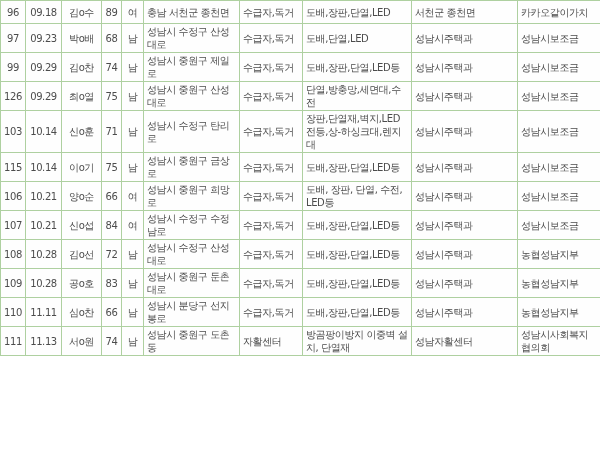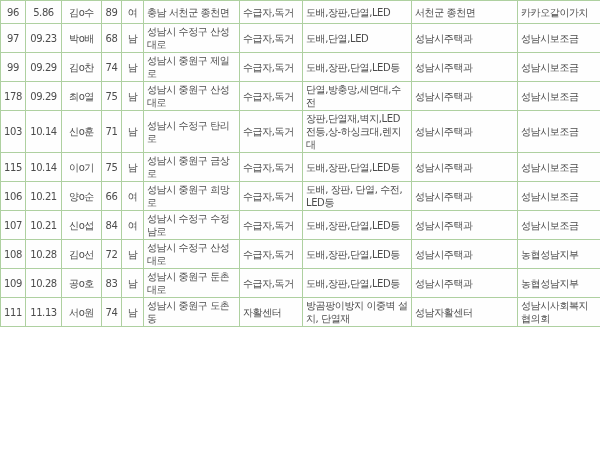--- a/index.html
+++ b/index.html
@@ -55,21 +55,21 @@
       <col style="width:22px">
       <col style="width:96px">
       <col style="width:63px">
       <col style="width:109px">
       <col style="width:106px">
       <col style="width:83px">
     </colgroup>
     <tbody id="records-body">
         <tr>
           <td class="c-no">96</td>
-          <td class="c-date">5.86</td>
+          <td class="c-date">09.18</td>
           <td class="c-name">김o수</td>
           <td class="c-age">89</td>
           <td class="c-gender">여</td>
           <td class="c-address">충남 서천군 종천면</td>
           <td class="c-category">수급자,독거</td>
           <td class="c-items">도배,장판,단열,LED</td>
           <td class="c-agency">서천군 종천면</td>
           <td class="c-funder">카카오같이가치</td>
         </tr>
         <tr>
@@ -90,21 +90,21 @@
           <td class="c-name">김o찬</td>
           <td class="c-age">74</td>
           <td class="c-gender">남</td>
           <td class="c-address">성남시 중원구 제일로</td>
           <td class="c-category">수급자,독거</td>
           <td class="c-items">도배,장판,단열,LED등</td>
           <td class="c-agency">성남시주택과</td>
           <td class="c-funder">성남시보조금</td>
         </tr>
         <tr>
-          <td class="c-no">178</td>
+          <td class="c-no">126</td>
           <td class="c-date">09.29</td>
           <td class="c-name">최o열</td>
           <td class="c-age">75</td>
           <td class="c-gender">남</td>
           <td class="c-address">성남시 중원구 산성대로</td>
           <td class="c-category">수급자,독거</td>
           <td class="c-items">단열,방충망,세면대,수전</td>
           <td class="c-agency">성남시주택과</td>
           <td class="c-funder">성남시보조금</td>
         </tr>
@@ -174,20 +174,32 @@
           <td class="c-name">공o호</td>
           <td class="c-age">83</td>
           <td class="c-gender">남</td>
           <td class="c-address">성남시 중원구 둔촌대로</td>
           <td class="c-category">수급자,독거</td>
           <td class="c-items">도배,장판,단열,LED등</td>
           <td class="c-agency">성남시주택과</td>
           <td class="c-funder">농협성남지부</td>
         </tr>
         <tr>
+          <td class="c-no">110</td>
+          <td class="c-date">11.11</td>
+          <td class="c-name">심o찬</td>
+          <td class="c-age">66</td>
+          <td class="c-gender">남</td>
+          <td class="c-address">성남시 분당구 선지봉로</td>
+          <td class="c-category">수급자,독거</td>
+          <td class="c-items">도배,장판,단열,LED등</td>
+          <td class="c-agency">성남시주택과</td>
+          <td class="c-funder">농협성남지부</td>
+        </tr>
+        <tr>
           <td class="c-no">111</td>
           <td class="c-date">11.13</td>
           <td class="c-name">서o원</td>
           <td class="c-age">74</td>
           <td class="c-gender">남</td>
           <td class="c-address">성남시 중원구 도촌동</td>
           <td class="c-category">자활센터</td>
           <td class="c-items">방곰팡이방지 이중벽 설치, 단열재</td>
           <td class="c-agency">성남자활센터</td>
           <td class="c-funder">성남시사회복지협의회</td>

